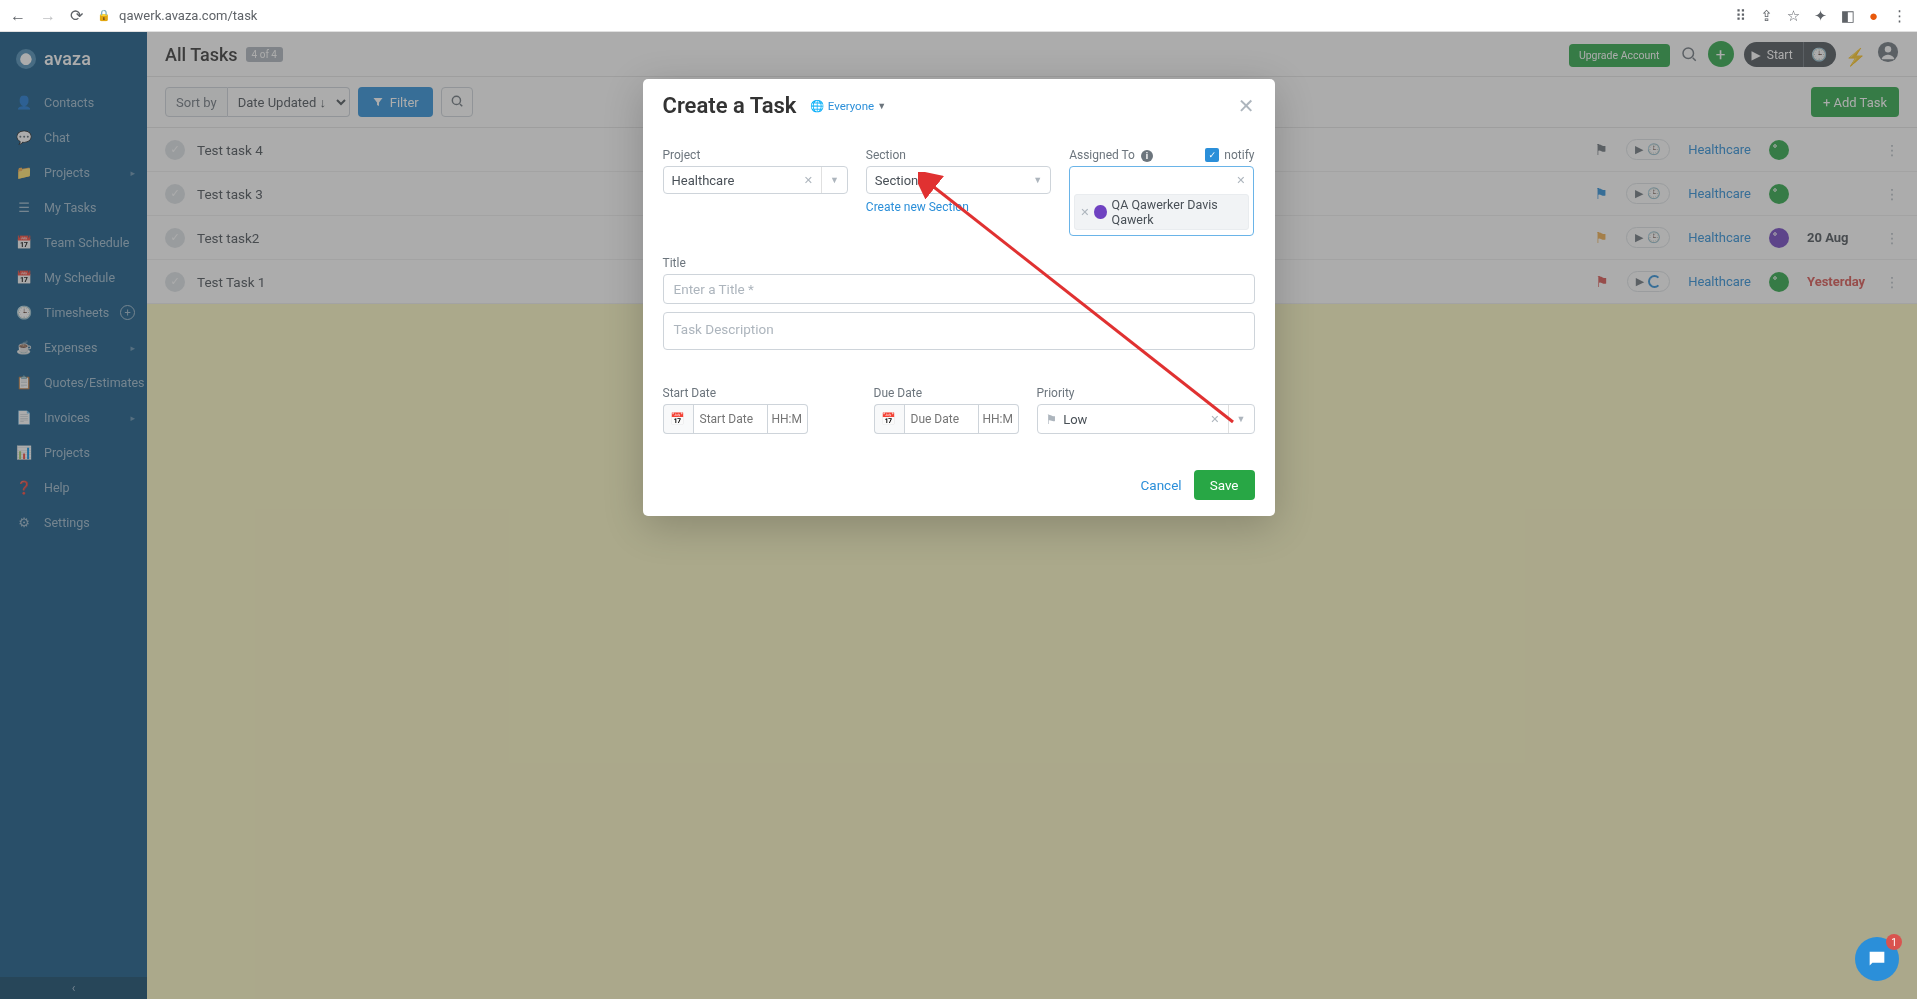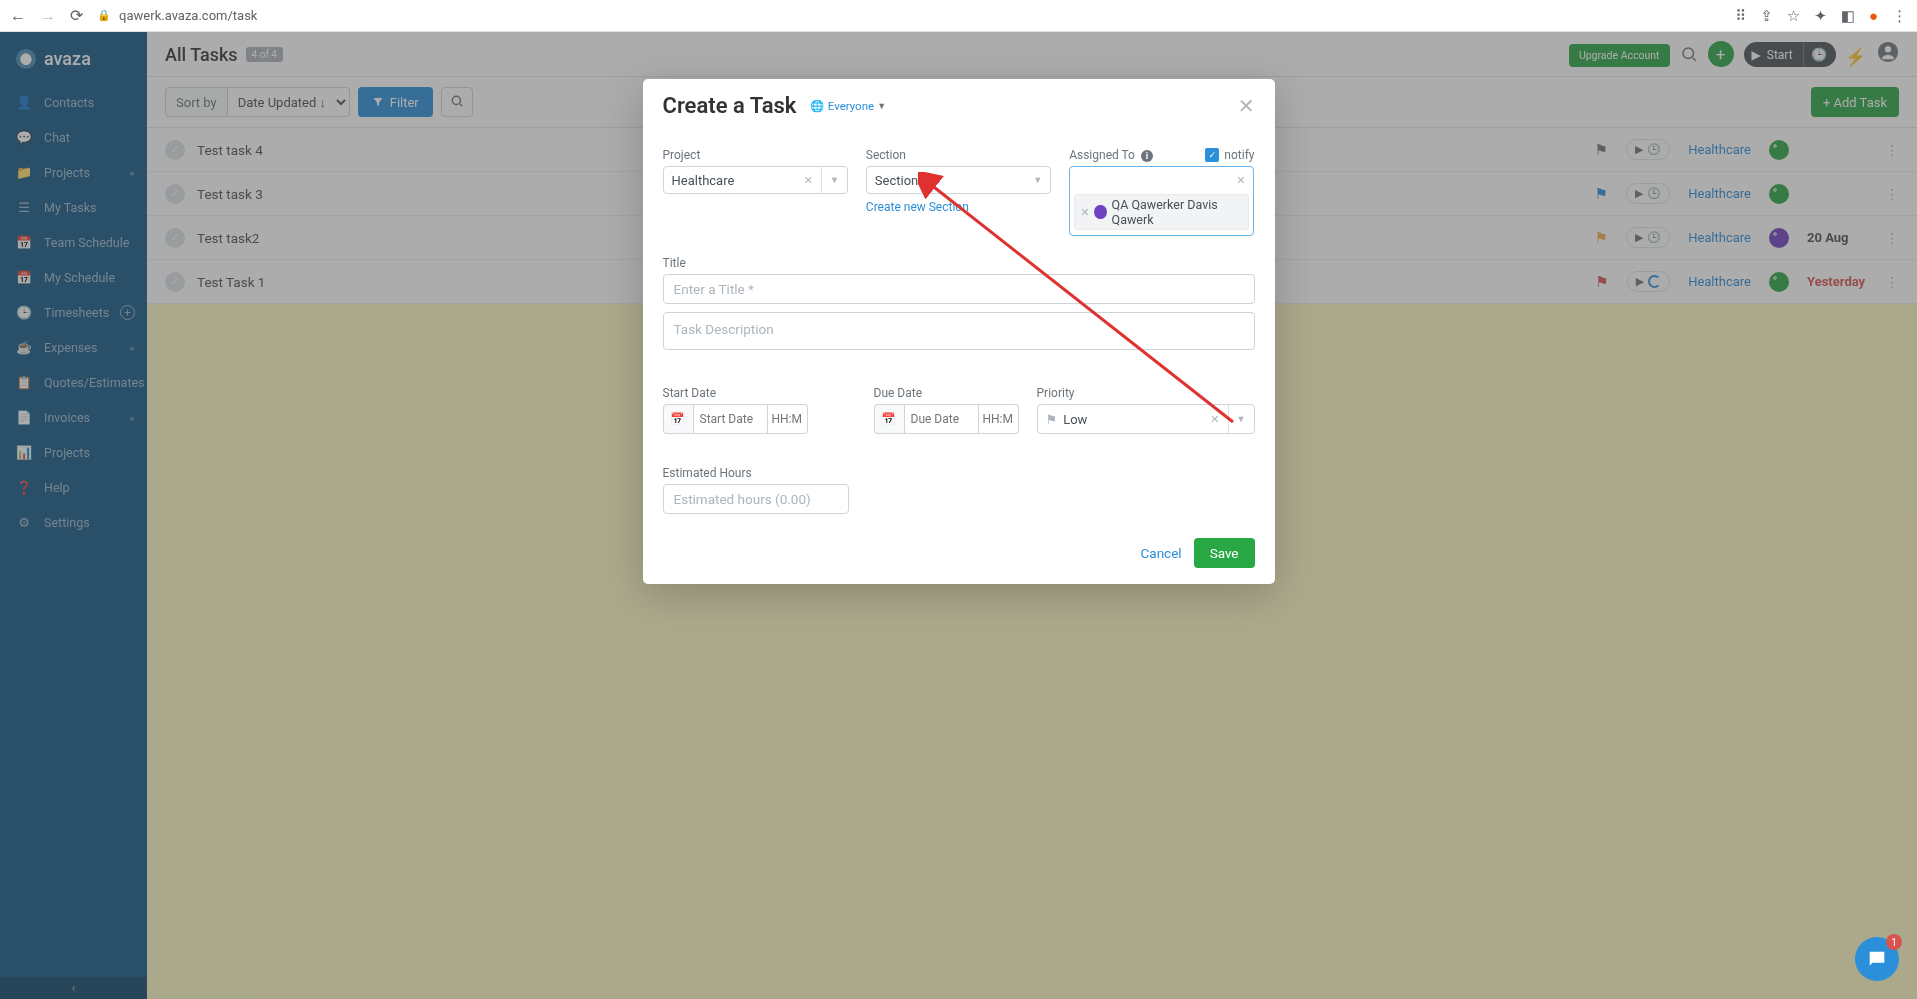--- a/index.html
+++ b/index.html
@@ -371,24 +371,20 @@
           <div class="select-box priority-box">
             <span style="color:#adb5bd;margin-right:6px">⚑</span>
             <span>Low</span>
             <span class="clear">✕</span>
             <span class="caret">▼</span>
           </div>
         </div>
       </div>
 
       <div class="row3" style="margin-top:12px">
-        <div class="col" style="flex:0 0 186px">
-          <label class="label">Estimated Hours</label>
-          <input class="text-input" placeholder="Estimated hours (0.00)" style="">
-        </div>
       </div>
     </div>
     <div class="modal-footer">
       <a class="cancel-link">Cancel</a>
       <button class="save-btn">Save</button>
     </div>
   </div>
 
   <svg class="arrow-annotation" style="top:140px;left:918px" width="330" height="260">
     <defs>

